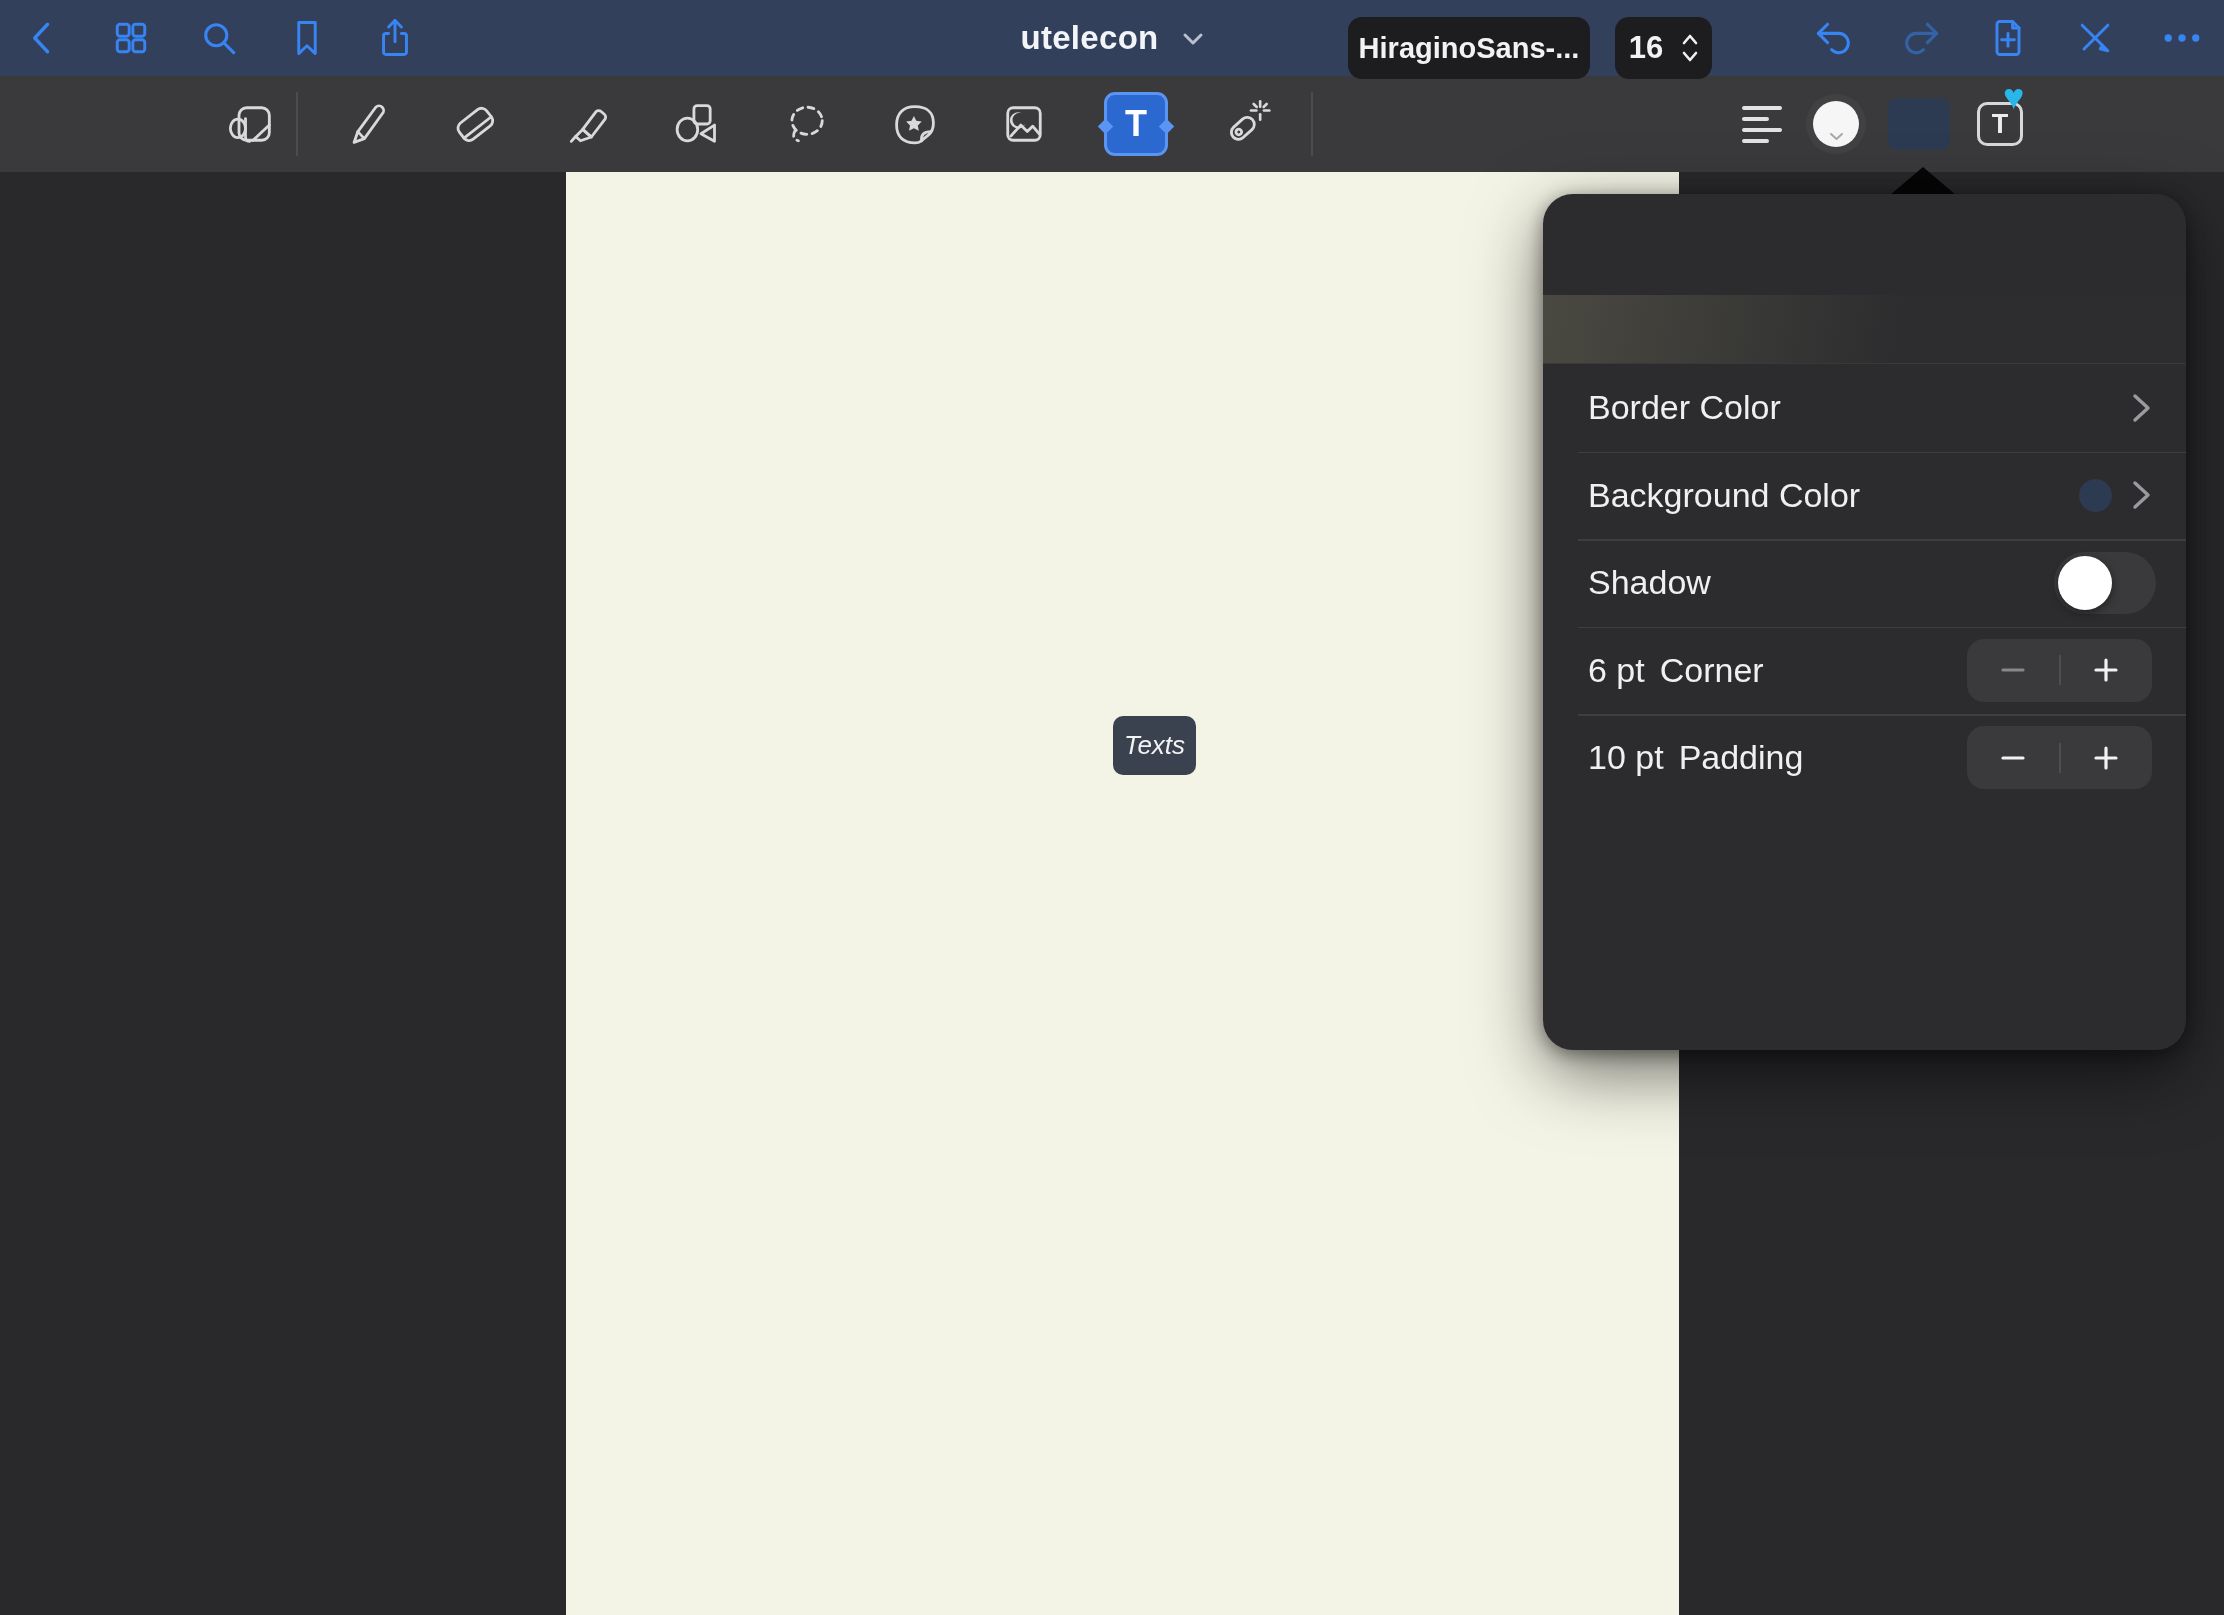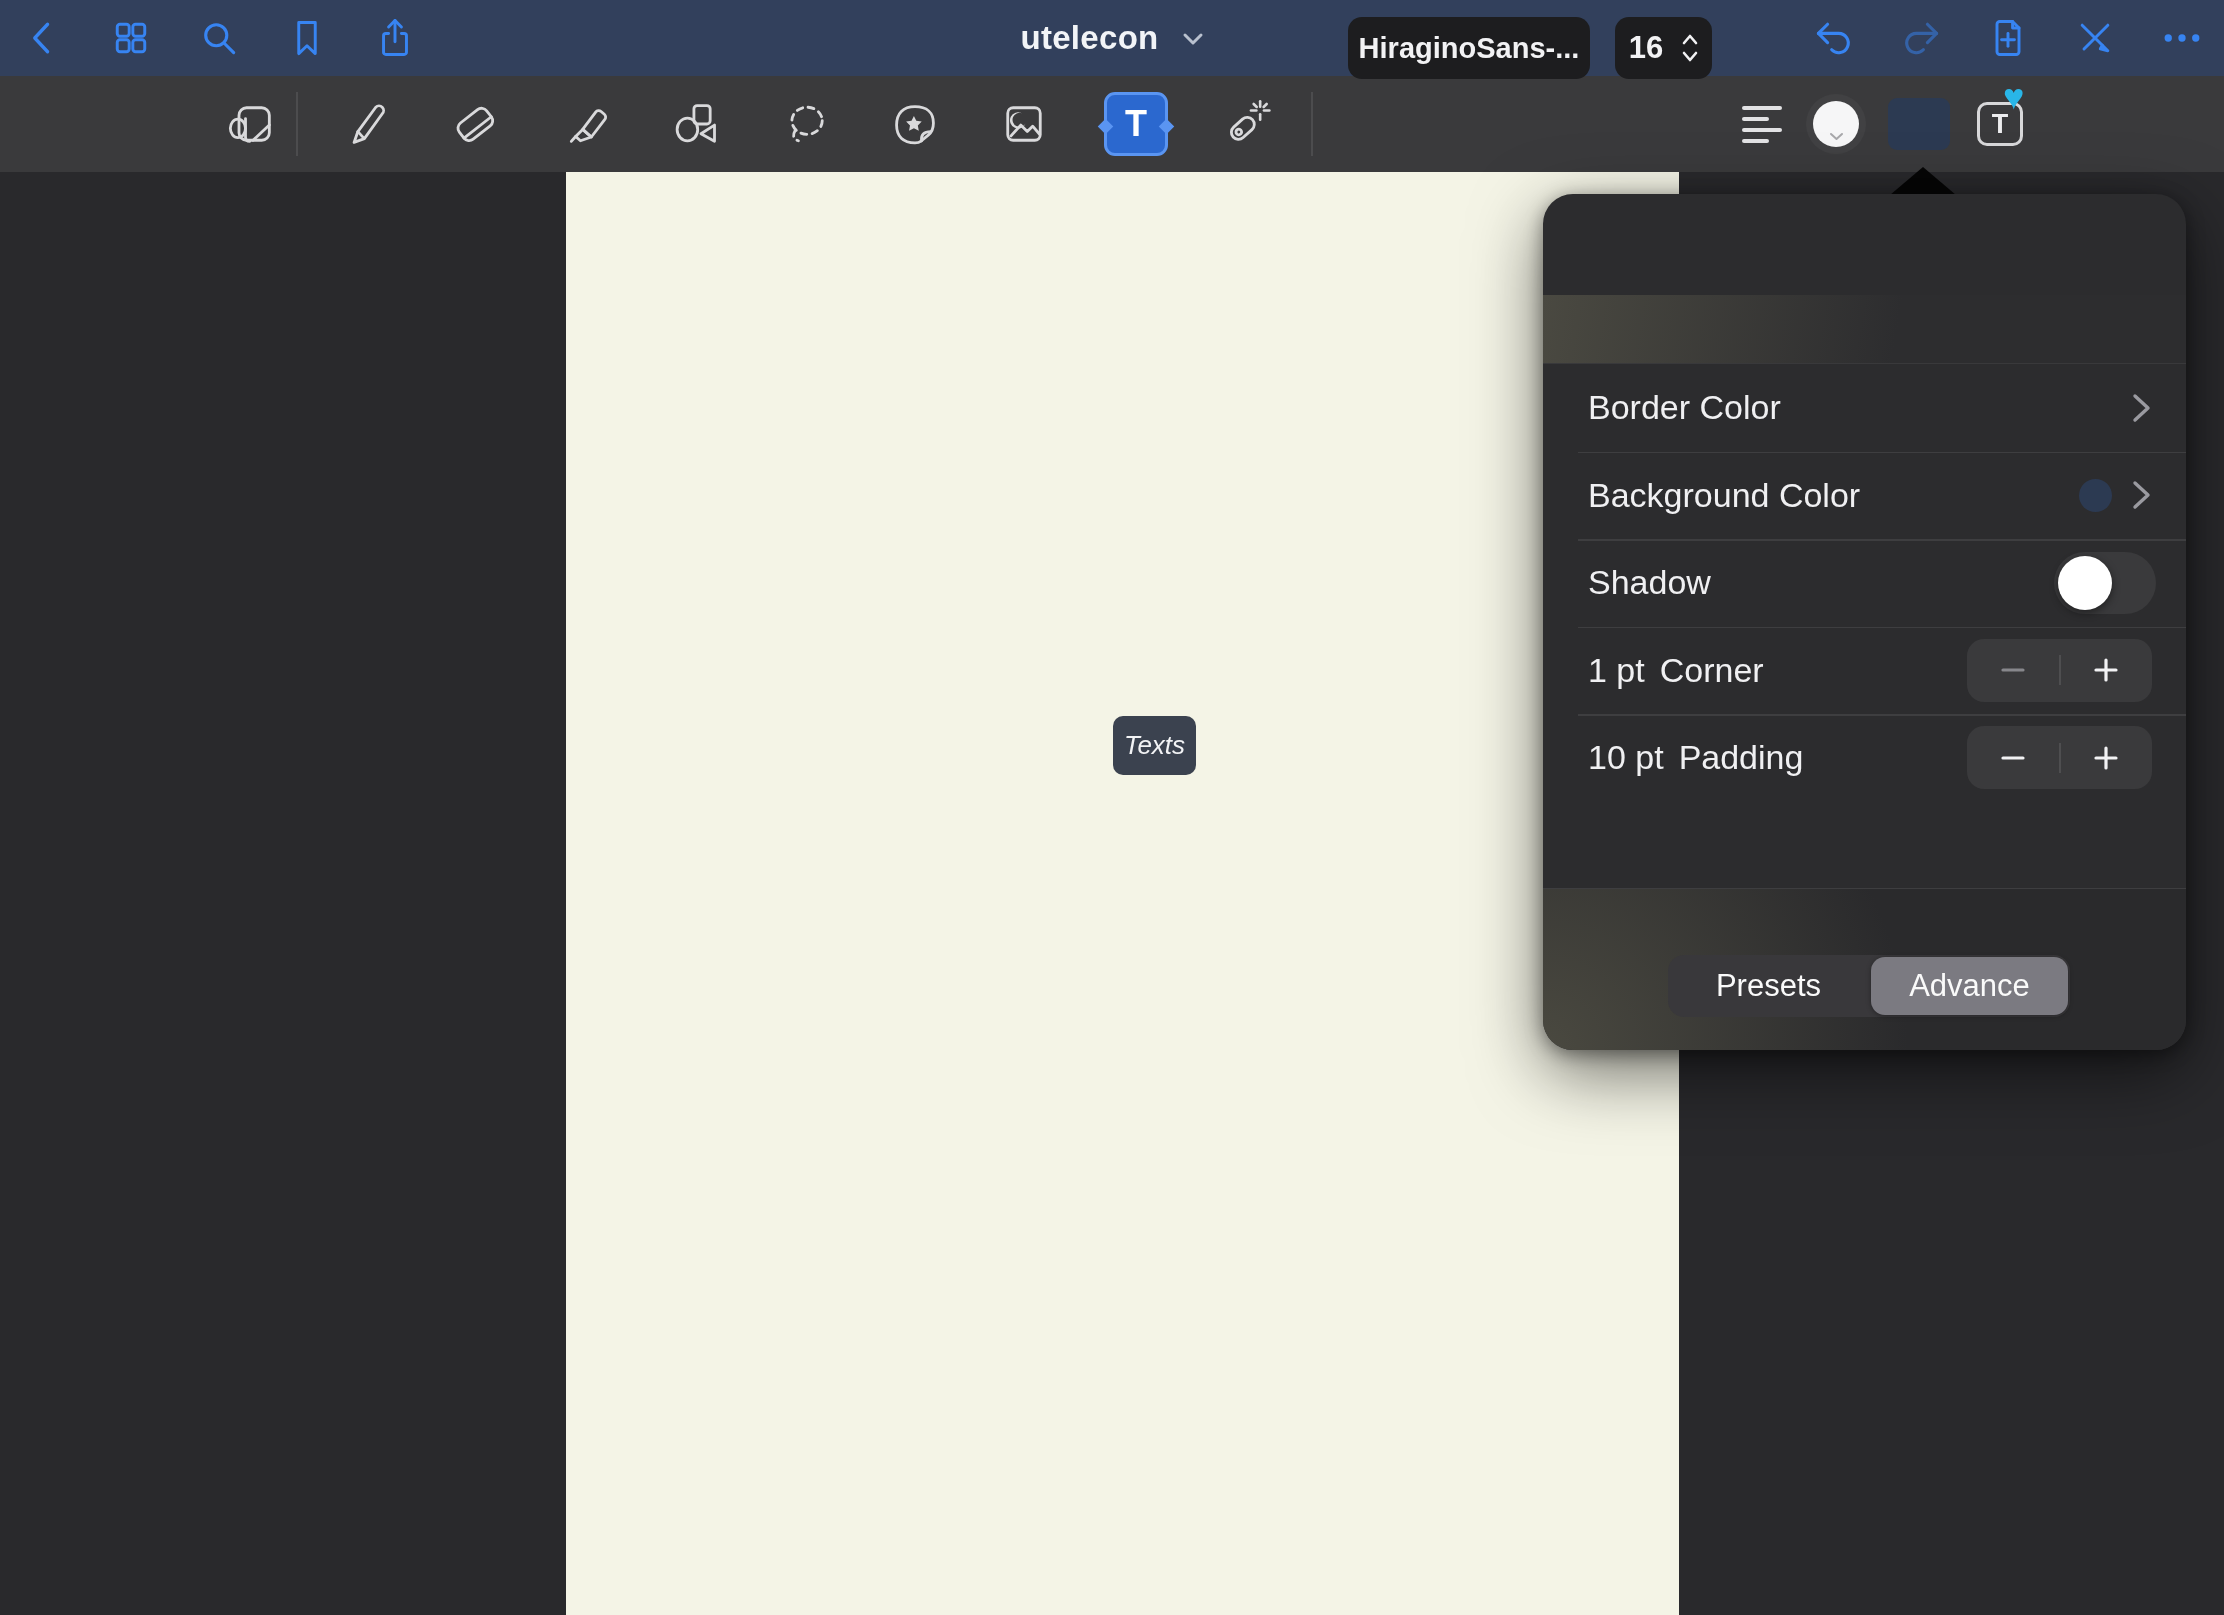--- a/index.html
+++ b/index.html
@@ -337,21 +337,21 @@
 
         <div class="prow">
           <span class="lbl">Shadow</span>
           <span class="spacer"></span>
           <div class="toggle">
             <div class="knob"></div>
           </div>
         </div>
 
         <div class="prow">
-          <span class="val">1 pt</span>
+          <span class="val">6 pt</span>
           <span class="lbl">Corner</span>
           <span class="spacer"></span>
           <div class="stepper">
             <div class="half disabled">
               <svg width="26" height="26" viewBox="0 0 26 26" stroke="currentColor" stroke-width="3.2" stroke-linecap="round">
                   <line x1="3" y1="13" x2="23" y2="13"></line>
                 </svg>
             </div>
             <div class="sdiv"></div>
             <div class="half">
@@ -378,26 +378,16 @@
               <svg width="26" height="26" viewBox="0 0 26 26" stroke="currentColor" stroke-width="3.2" stroke-linecap="round">
                   <line x1="3" y1="13" x2="23" y2="13"></line>
                   <line x1="13" y1="3" x2="13" y2="23"></line>
                 </svg>
             </div>
           </div>
         </div>
 
       </div>
 
-      <div class="pp-footer">
-        <div class="segmented">
-          <div class="seg">
-            <span>Presets</span>
-          </div>
-          <div class="seg selected">
-            <span>Advance</span>
-          </div>
-        </div>
-      </div>
     </div>
   </div>
 
 </div>
 
 </body></html>

